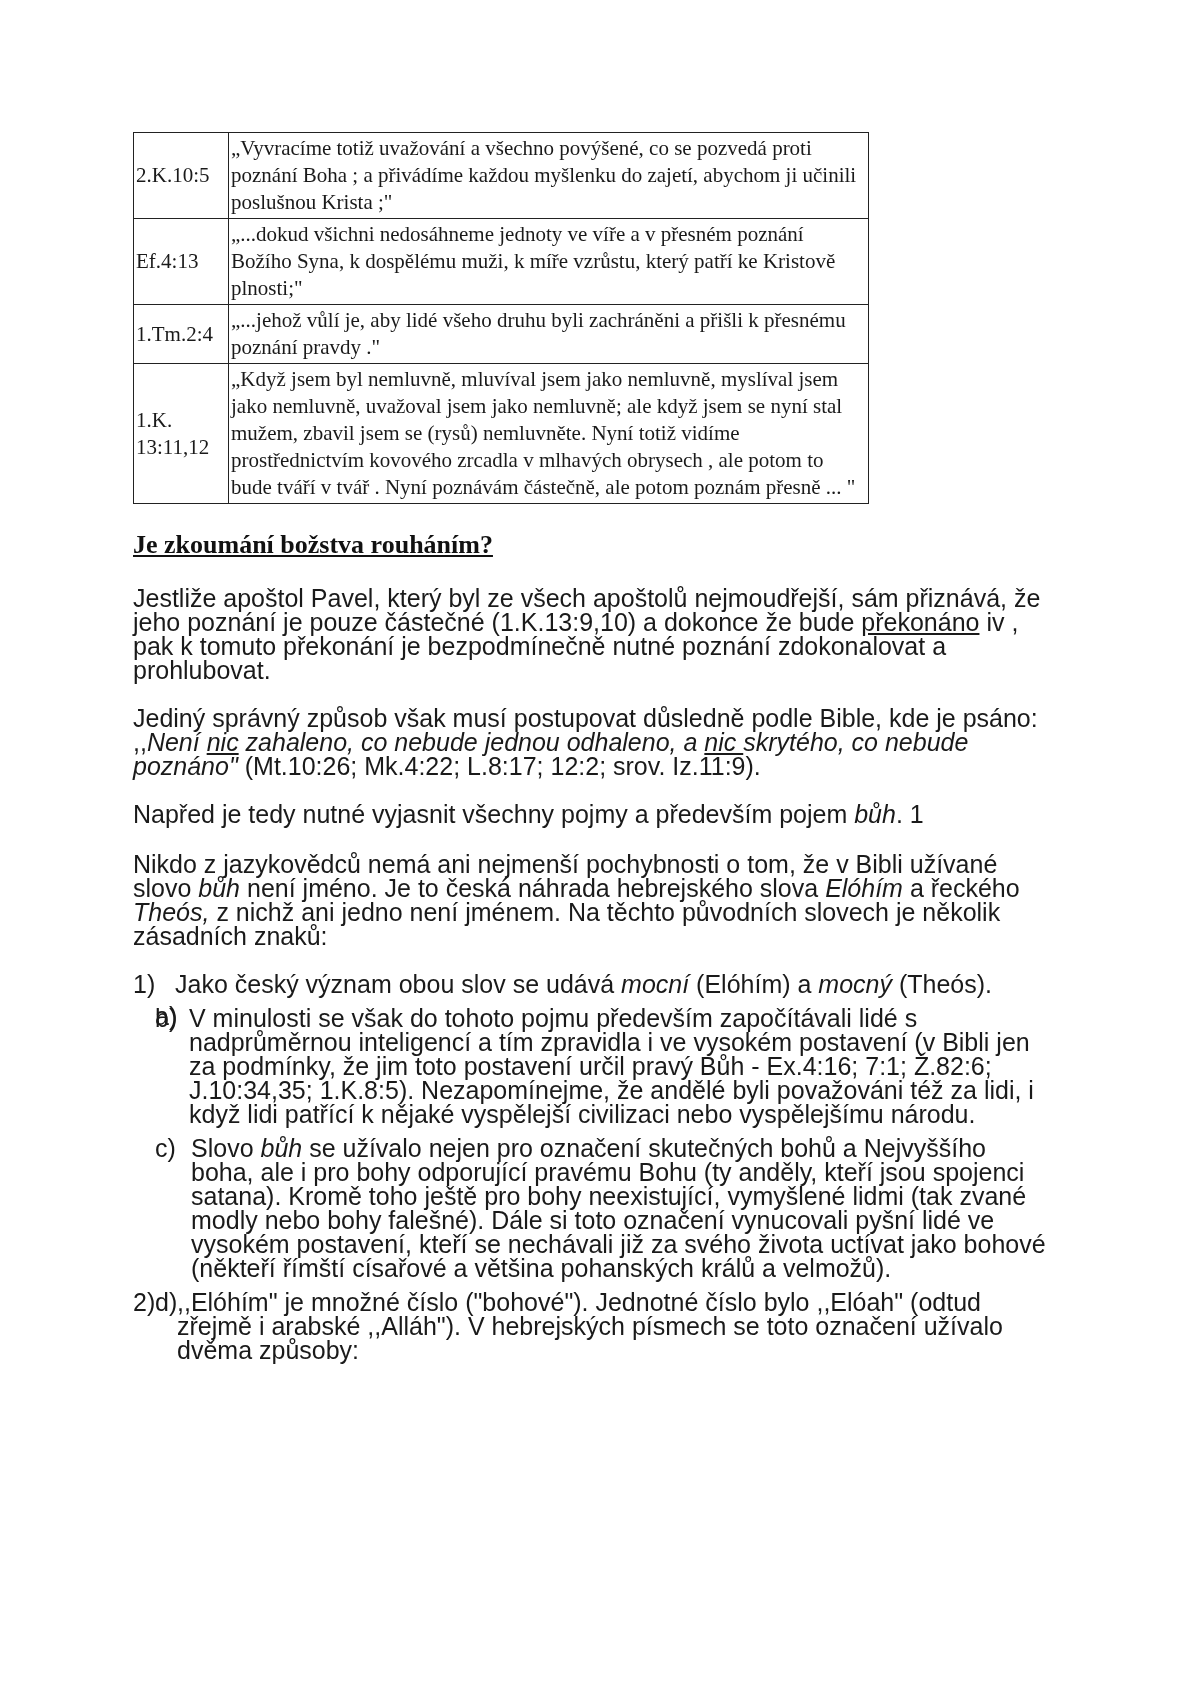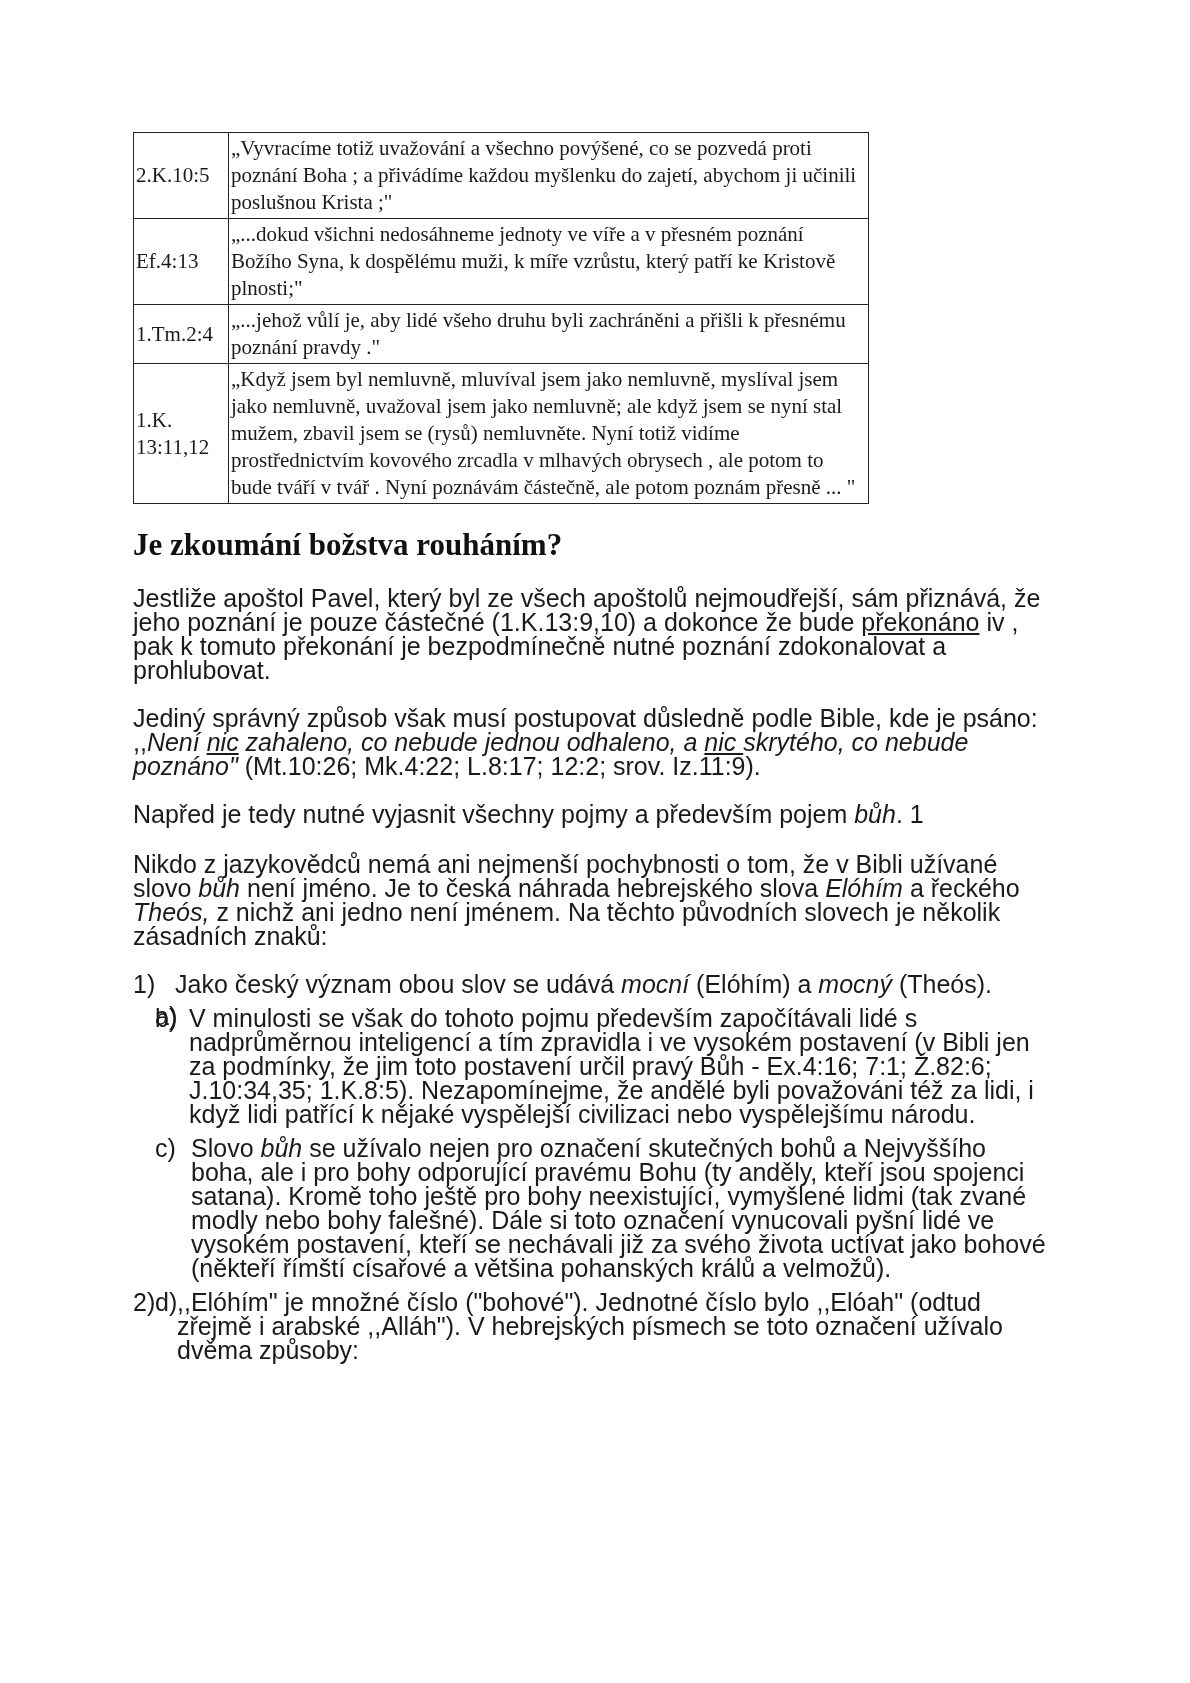--- a/index.html
+++ b/index.html
@@ -9,21 +9,21 @@
       border-collapse: collapse; width: 736px; table-layout: fixed;
       font-family: "Liberation Serif", "DejaVu Serif", serif; font-size: 21px; line-height: 27px;
       color: #1a1a1a;
       padding-left: 36px;
     }
     table.verses td { border: 1.5px solid #222; vertical-align: middle; padding: 2px 1px 2px 2px; }
     table.verses td.ref { width: 91px; }
     table.verses td.txt { padding-left: 2px; }
     h2 {
       font-family: "Liberation Serif", "DejaVu Serif", serif; font-weight: bold;
-      font-size: 31px; margin: 28px 0 0 0; line-height: 30px; color: #111;
+      font-size: 26px; margin: 28px 0 0 0; line-height: 30px; color: #111; text-decoration: underline;
     }
     p, .li {
       font-family: "Liberation Sans", "DejaVu Sans", sans-serif; font-size: 25px; line-height: 24px;
       color: #1a1a1a; margin: 0;
     }
     p.para { margin-top: 24px; }
     .u { text-decoration: underline; }
     .list1 { margin-top: 24px; }
     .li1 { position: relative; padding-left: 40px; }
     .li1 .num { position: absolute; left: 0; top: 0; }

